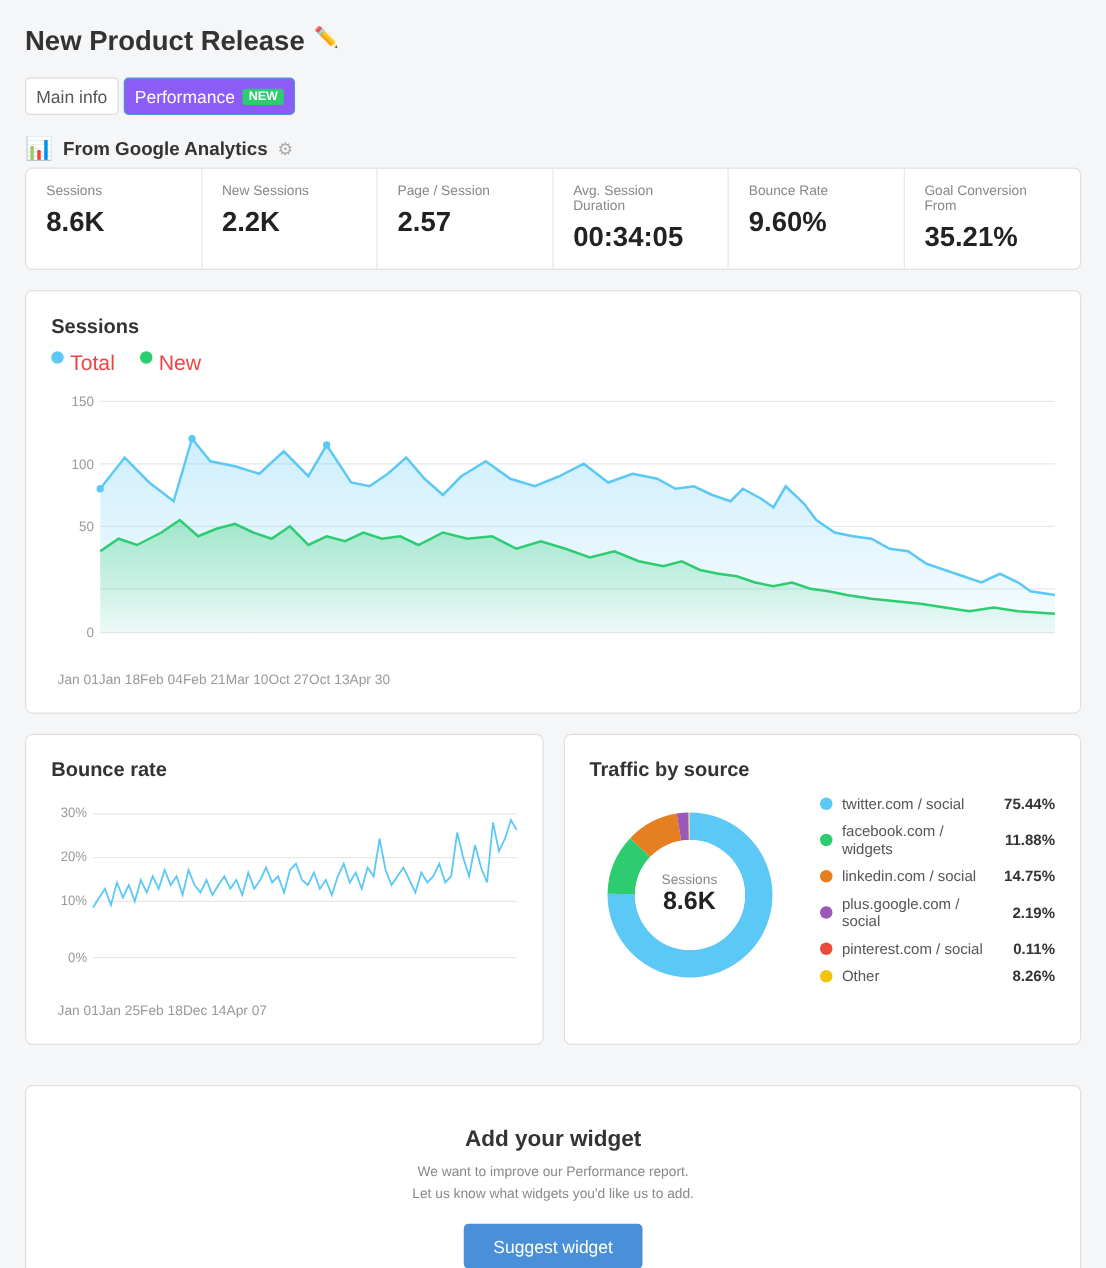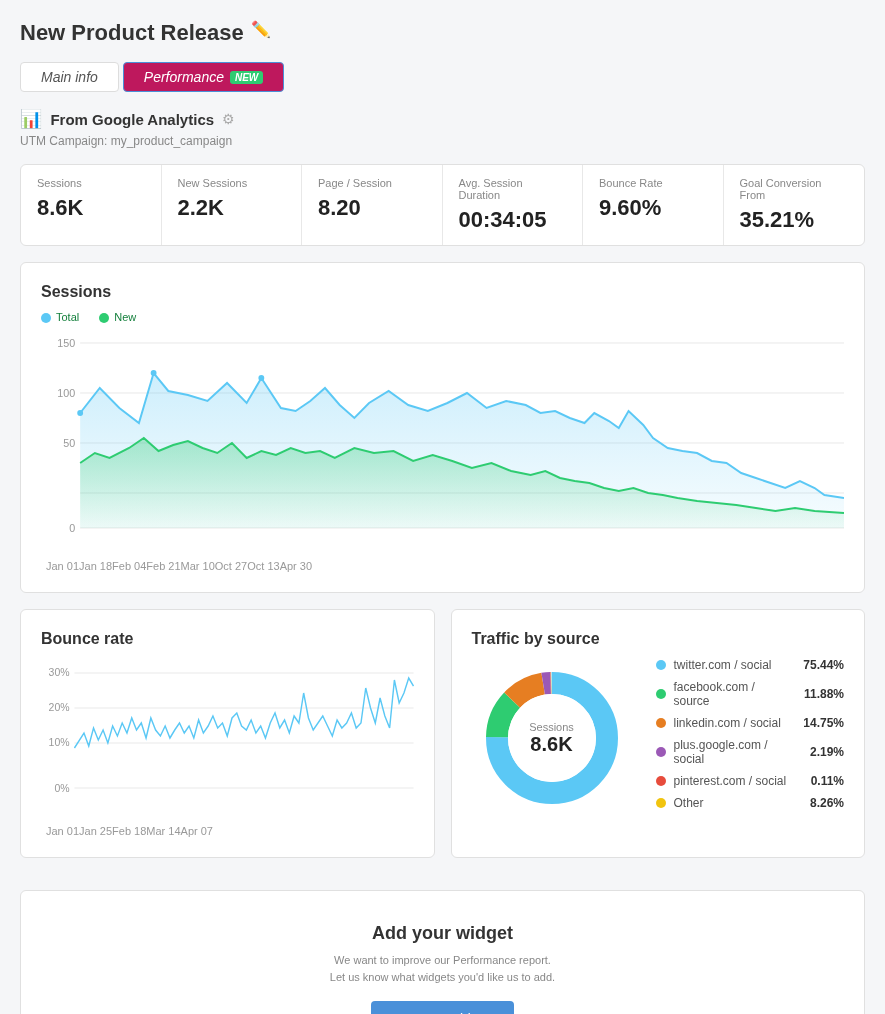--- a/index.html
+++ b/index.html
@@ -1,37 +1,37 @@
 <!DOCTYPE html>
 <html><head>
   <meta charset="utf-8">
   <style>
     * { box-sizing: border-box; margin: 0; padding: 0; }
     body { font-family: -apple-system, BlinkMacSystemFont, 'Segoe UI', sans-serif; background: #f5f6f8; color: #333; padding: 20px; font-size: 14px; }
     .page-container { max-width: 860px; margin: 0 auto; background: #f5f6f8; }
     .page-title { font-size: 22px; font-weight: 600; margin-bottom: 16px; display: flex; align-items: flex-start; gap: 8px; }
     .edit-icon { color: #aaa; font-size: 16px; cursor: pointer; }
     .tabs { display: flex; gap: 4px; margin-bottom: 16px; }
-    .tab { padding: 6px 20px; border-radius: 4px; border: 1px solid #ddd; background: white; cursor: pointer; font-size: 14px; color: #555; font-style: italic; }
-    .tab.active { background: #be185d; color: white; border-color: #4a90d9; display: flex; align-items: center; gap: 6px; }
+    .tab { padding: 6px 8px; border-radius: 4px; border: 1px solid #ddd; background: white; cursor: pointer; font-size: 14px; color: #555; }
+    .tab.active { background: #8b5cf6; color: white; border-color: #4a90d9; display: flex; align-items: center; gap: 6px; }
     .tab-new-badge { background: #2ecc71; color: white; font-size: 10px; padding: 1px 5px; border-radius: 3px; font-weight: 700; }
     .analytics-header { display: flex; align-items: center; gap: 8px; margin-bottom: 4px; }
     .analytics-icon { font-size: 18px; }
     .analytics-title { font-size: 15px; font-weight: 600; color: #333; }
     .gear-icon { color: #aaa; cursor: pointer; font-size: 14px; }
     .utm-label { font-size: 12px; color: #888; margin-bottom: 16px; }
     .metrics-row { display: grid; grid-template-columns: repeat(6, 1fr); gap: 0; background: white; border: 1px solid #e0e0e0; border-radius: 6px; margin-bottom: 16px; overflow: hidden; }
     .metric-cell { padding: 12px 16px; border-right: 1px solid #e8e8e8; }
     .metric-cell:last-child { border-right: none; }
     .metric-label { font-size: 11px; color: #888; margin-bottom: 6px; text-transform: none; }
     .metric-value { font-size: 22px; font-weight: 700; color: #222; }
     .chart-card { background: white; border: 1px solid #e0e0e0; border-radius: 6px; padding: 20px; margin-bottom: 16px; }
     .chart-title { font-size: 16px; font-weight: 700; margin-bottom: 10px; }
     .chart-legend { display: flex; gap: 20px; margin-bottom: 10px; }
-    .legend-item { display: flex; align-items: flex-end; gap: 5px; font-size: 11px; color: #15803d; }
+    .legend-item { display: flex; align-items: flex-start; gap: 5px; font-size: 17px; color: #ef4444; }
     .legend-dot { width: 10px; height: 10px; border-radius: 50%; }
     .sessions-chart { width: 100%; height: 220px; }
     .chart-x-labels { display: flex; justify-content: flex-start; font-size: 11px; color: #999; margin-top: 4px; padding: 0 5px; }
     .bottom-row { display: grid; grid-template-columns: 1fr 1fr; gap: 16px; margin-bottom: 16px; }
     .bounce-chart { width: 100%; height: 160px; }
     .traffic-content { display: flex; align-items: center; gap: 24px; }
     .donut-container { position: relative; width: 160px; height: 160px; flex-shrink: 0; }
     .donut-center { position: absolute; top: 50%; left: 50%; transform: translate(-50%, -50%); text-align: center; }
     .donut-center-label { font-size: 11px; color: #888; }
     .donut-center-value { font-size: 20px; font-weight: 700; color: #222; }
@@ -63,34 +63,33 @@
       <span>Performance</span>
       <span class="tab-new-badge">NEW</span>
     </button>
   </div>
 
   <div class="analytics-header">
     <span class="analytics-icon">📊</span>
     <span class="analytics-title">From Google Analytics</span>
     <span class="gear-icon">⚙</span>
   </div>
-  <div class="utm-label">UTM Campaign: my_product_campaign</div>
 
   <div class="metrics-row">
     <div class="metric-cell">
       <div class="metric-label">Sessions</div>
       <div class="metric-value">8.6K</div>
     </div>
     <div class="metric-cell">
       <div class="metric-label">New Sessions</div>
       <div class="metric-value">2.2K</div>
     </div>
     <div class="metric-cell">
       <div class="metric-label">Page / Session</div>
-      <div class="metric-value">8.20</div>
+      <div class="metric-value">2.57</div>
     </div>
     <div class="metric-cell">
       <div class="metric-label">Avg. Session Duration</div>
       <div class="metric-value">00:34:05</div>
     </div>
     <div class="metric-cell">
       <div class="metric-label">Bounce Rate</div>
       <div class="metric-value">9.60%</div>
     </div>
     <div class="metric-cell">
@@ -179,21 +178,21 @@
         <text x="30" y="88" class="y-label" text-anchor="end">10%</text>
         <text x="30" y="134" class="y-label" text-anchor="end">0%</text>
 
         <polyline fill="none" stroke="#5bc8f5" stroke-width="1.5" points="
           35,90 45,75 50,88 55,70 60,82 65,72 70,85 75,68 80,78 85,65 90,75 95,60 100,72 105,65 110,80 115,60 120,72 125,78 130,68 135,80 140,72 145,65 150,75 155,68 160,80 165,62 170,75 175,68 180,58 185,70 190,65 195,78 200,60 205,55 210,68 215,72 220,62 225,75 230,68 235,80 240,65 245,55 250,70 255,62 260,75 265,58 270,65 275,35 280,60 285,72 290,65 295,58 300,68 305,78 310,62 315,70 320,65 325,55 330,70 335,65 340,30 345,50 350,65 355,40 360,58 365,70 370,22 375,45 380,35 385,20 390,28"></polyline>
       </svg>
       <div class="chart-x-labels" style="padding: 0 5px;">
         <span>Jan 01</span>
         <span>Jan 25</span>
         <span>Feb 18</span>
-        <span>Mar 14</span>
+        <span>Dec 14</span>
         <span>Apr 07</span>
       </div>
     </div>
 
     <div class="chart-card">
       <div class="chart-title">Traffic by source</div>
       <div class="traffic-content">
         <div class="donut-container">
           <svg viewBox="0 0 160 160" width="160" height="160">
 
@@ -217,21 +216,21 @@
           </div>
         </div>
         <div class="traffic-legend">
           <div class="traffic-item">
             <div class="traffic-dot" style="background:#5bc8f5;"></div>
             <span class="traffic-source">twitter.com / social</span>
             <span class="traffic-pct">75.44%</span>
           </div>
           <div class="traffic-item">
             <div class="traffic-dot" style="background:#2ecc71;"></div>
-            <span class="traffic-source">facebook.com / source</span>
+            <span class="traffic-source">facebook.com / widgets</span>
             <span class="traffic-pct">11.88%</span>
           </div>
           <div class="traffic-item">
             <div class="traffic-dot" style="background:#e67e22;"></div>
             <span class="traffic-source">linkedin.com / social</span>
             <span class="traffic-pct">14.75%</span>
           </div>
           <div class="traffic-item">
             <div class="traffic-dot" style="background:#9b59b6;"></div>
             <span class="traffic-source">plus.google.com / social</span>

